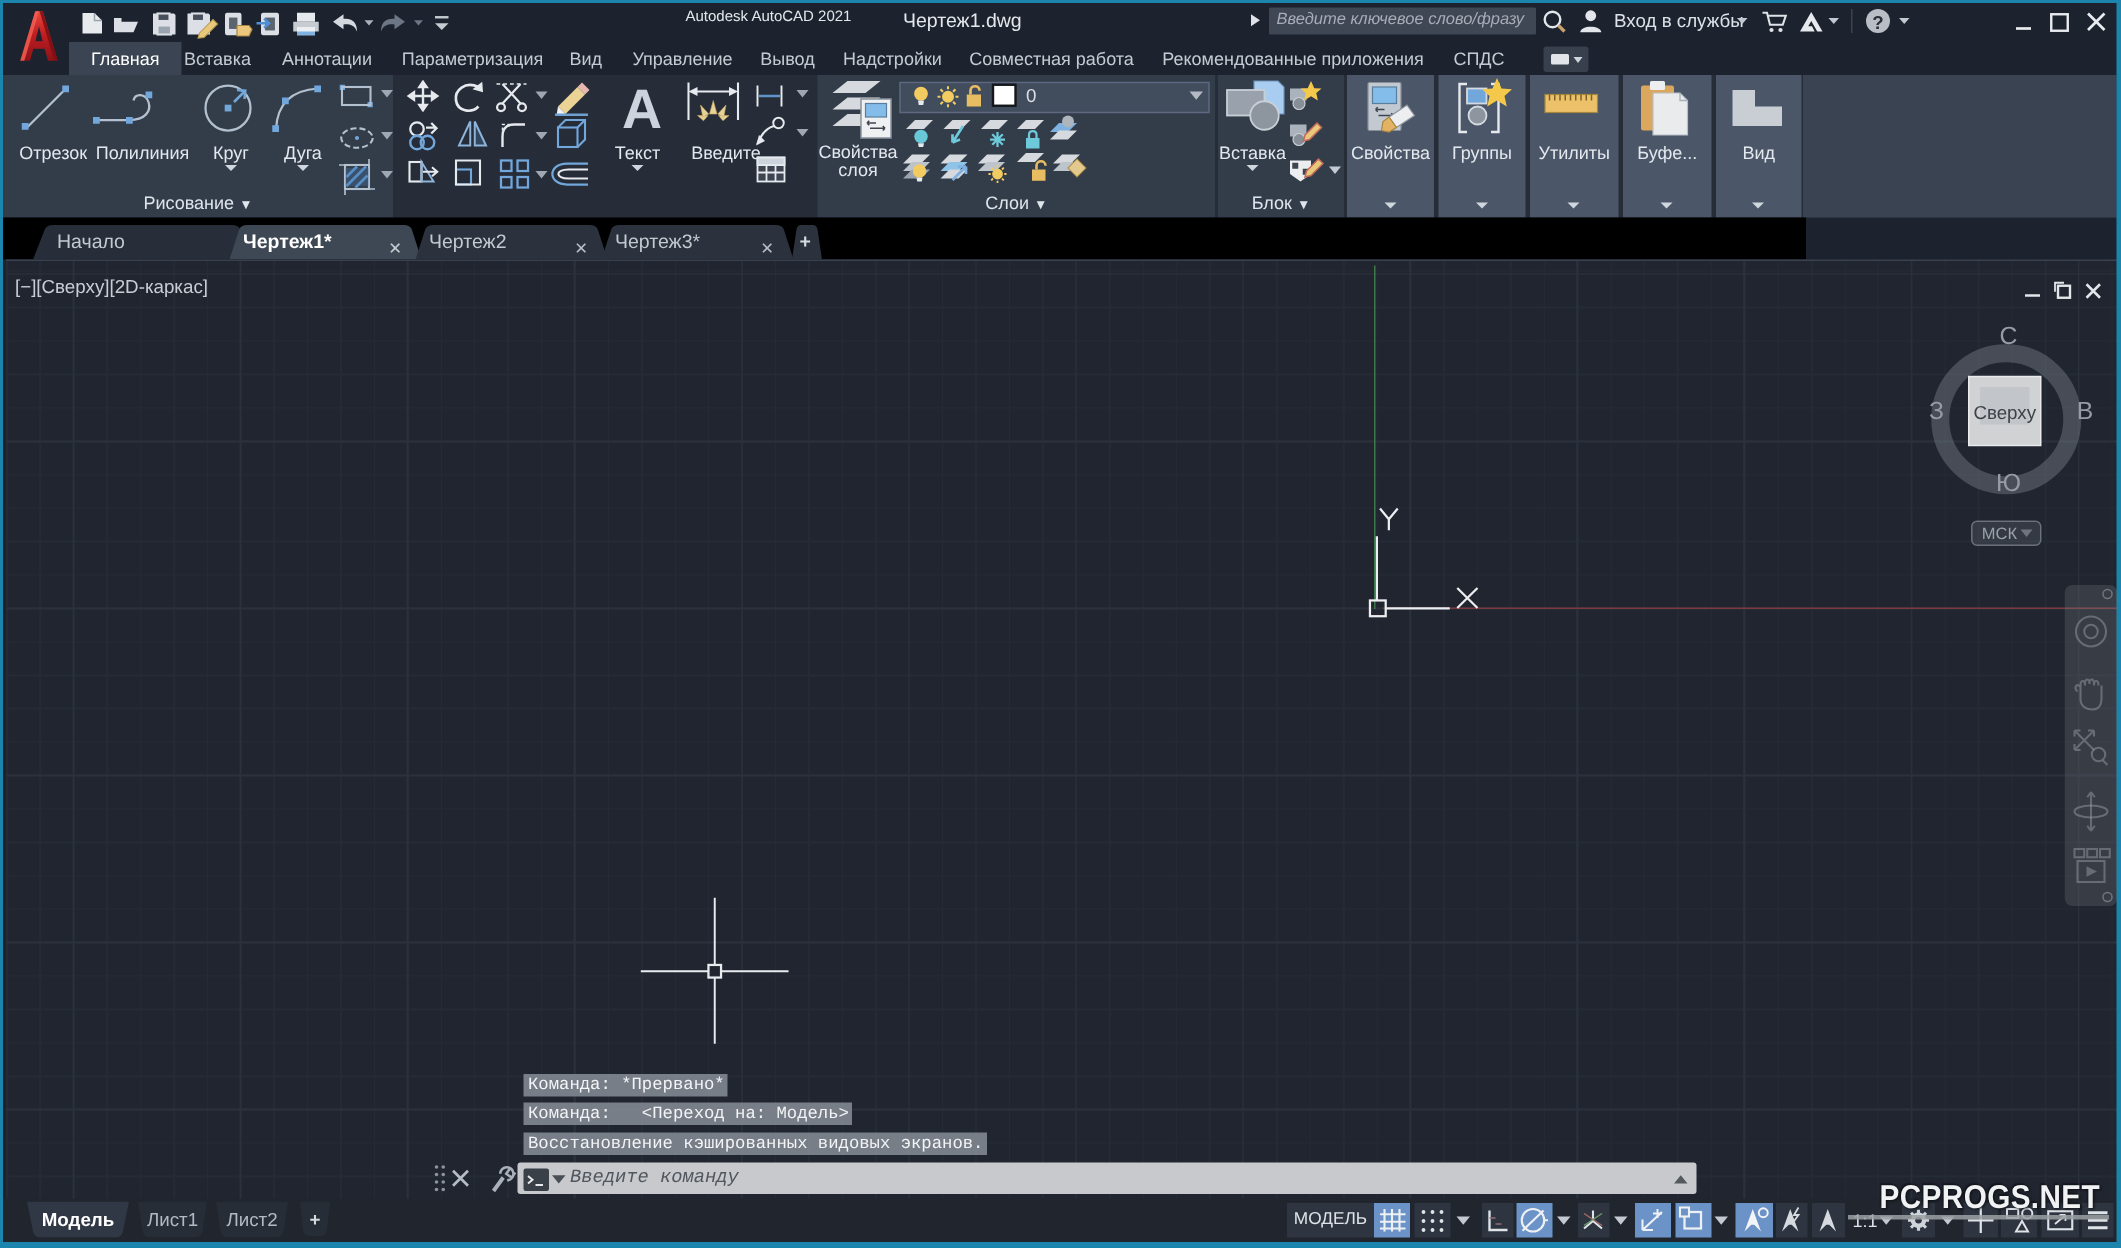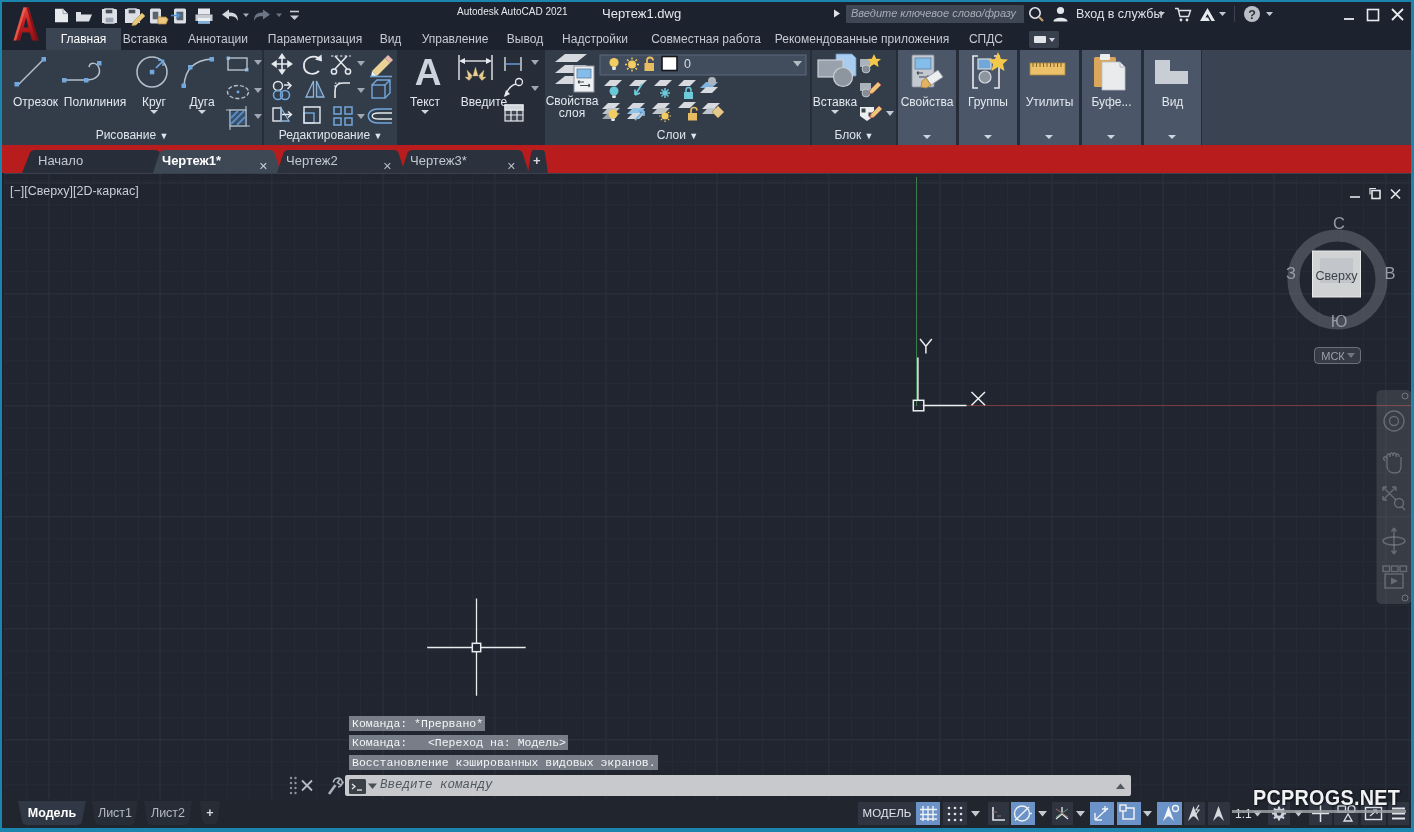--- a/index.html
+++ b/index.html
@@ -23,21 +23,21 @@
   .rtab{position:absolute;top:0;height:22px;line-height:22px;font-size:12px;color:#c6cbd3;text-align:center;}
   #tab-active{position:absolute;left:44px;top:0;width:75px;height:22px;background:#3b4452;}
   
   #ribbon{left:2px;top:50px;width:1409px;height:95px;background:#262d38;}
   .panel{position:absolute;top:0;height:95px;background:#333d4a;}
   .cpanel{position:absolute;top:0;height:95px;background:#4b5668;}
   .plabel{position:absolute;bottom:3px;width:100%;text-align:center;font-size:12px;color:#dfe5ec;}
   .blabel{position:absolute;font-size:12px;color:#e3e8ee;text-align:center;}
   .cara{position:absolute;width:0;height:0;border-left:4px solid transparent;border-right:4px solid transparent;border-top:4px solid #cfd6de;}
   
-  #filetabs{left:2px;top:145px;width:1409px;height:28px;background:#b91c1c;}
+  #filetabs{left:2px;top:145px;width:1202px;height:28px;background:#000000;}
   .ftab{position:absolute;top:5px;height:23px;font-size:13px;line-height:22px;color:#c3c9d1;}
   .ftabbg{position:absolute;top:0;left:0;width:100%;height:100%;}
   .fx{position:absolute;top:5px;font-size:11px;color:#b6bdc5;font-weight:normal;}
   
   #canvas{left:4px;top:173px;width:1409px;height:626px;background:#20252f;
     background-image:
       repeating-linear-gradient(90deg, #2a303c 0px, #2a303c 1px, transparent 1px, transparent 111.4px),
       repeating-linear-gradient(180deg, #2a303c 0px, #2a303c 1px, transparent 1px, transparent 111.4px),
       repeating-linear-gradient(90deg, #252b36 0px, #252b36 1px, transparent 1px, transparent 22.28px),
       repeating-linear-gradient(180deg, #252b36 0px, #252b36 1px, transparent 1px, transparent 22.28px);
@@ -150,35 +150,32 @@
   <div class="abs" id="tabrow">
     <div id="tab-active"></div>
     <div class="rtab" style="left:44px;width:75px;color:#fff;">Главная</div>
     <div class="rtab" style="left:113px;width:60px;">Вставка</div>
     <div class="rtab" style="left:176px;width:80px;">Аннотации</div>
     <div class="rtab" style="left:256px;width:114px;">Параметризация</div>
     <div class="rtab" style="left:370px;width:37px;">Вид</div>
     <div class="rtab" style="left:407px;width:92px;">Управление</div>
     <div class="rtab" style="left:499px;width:48px;">Вывод</div>
     <div class="rtab" style="left:547px;width:92px;">Надстройки</div>
-    <div class="rtab" style="left:639px;width:120px;text-align:right;">Совместная работа</div>
+    <div class="rtab" style="left:639px;width:120px;">Совместная работа</div>
     <div class="rtab" style="left:759px;width:202px;">Рекомендованные приложения</div>
     <div class="rtab" style="left:961px;width:46px;">СПДС</div>
     <div style="position:absolute;left:1027px;top:3px;width:30px;height:17px;background:#38404d;border-radius:2px;">
       <div style="position:absolute;left:5px;top:5px;width:12px;height:7px;background:#e2e6ea;border-radius:1px;"></div>
       <div style="position:absolute;left:20px;top:7px;width:0;height:0;border-left:3.5px solid transparent;border-right:3.5px solid transparent;border-top:4px solid #cfd5dc;"></div>
     </div>
   </div>
 
   <div class="abs" id="ribbon">
     <div class="panel" style="left:0;width:260px;">
         <div class="plabel">Рисование <span style="font-size:9px;">▼</span></div>
-      </div>
-    <div class="panel" style="left:262px;width:133px;">
-        <div class="plabel">Редактирование <span style="font-size:9px;">▼</span></div>
       </div>
     <div class="panel" style="left:543px;width:265px;">
         <div class="plabel">Слои <span style="font-size:9px;">▼</span></div>
       </div>
     <div class="panel" style="left:810px;width:84px;">
         <div class="plabel">Блок <span style="font-size:9px;">▼</span></div>
       </div>
     <div class="cpanel" style="left:896px;width:58px;"></div>
     <div class="cpanel" style="left:957px;width:58px;"></div>
     <div class="cpanel" style="left:1018px;width:59px;"></div>

